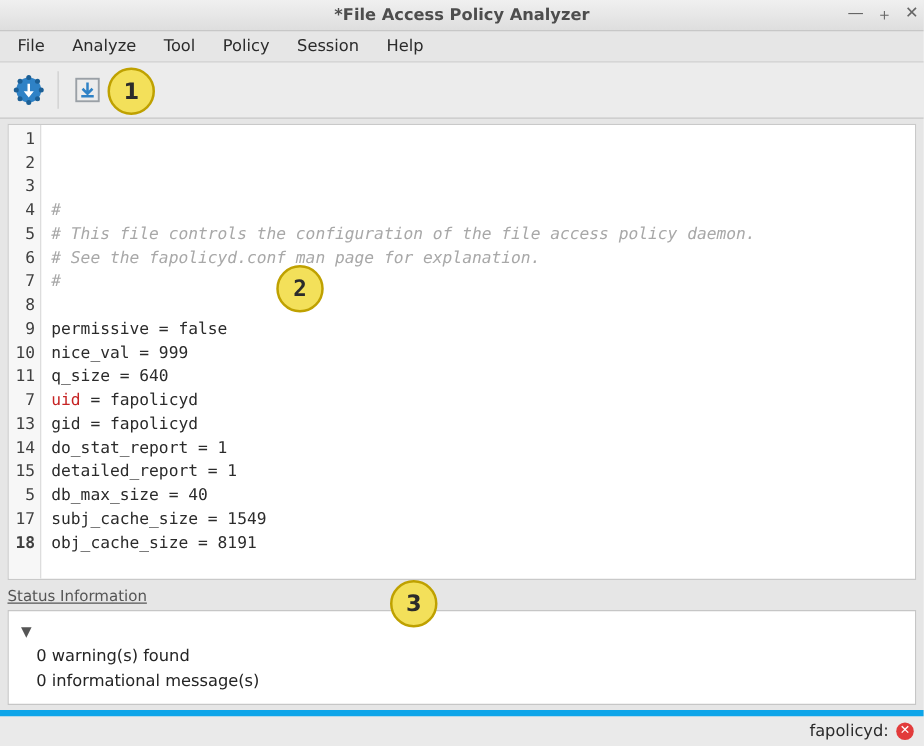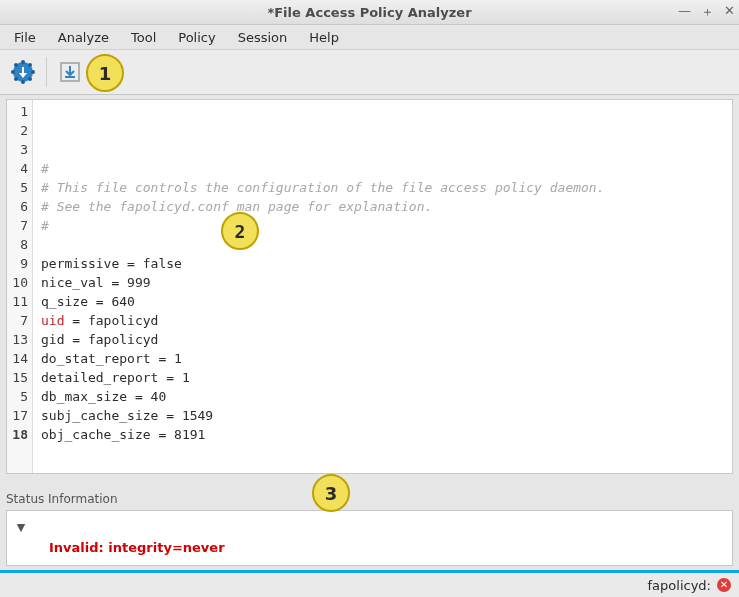--- a/index.html
+++ b/index.html
@@ -117,37 +117,38 @@
   .kw-err{color:#c62323;}
   .ln-bold{font-weight:bold;}
   
   .status-group{
     margin:0 6px 4px 6px;
     position:relative;
   }
   .status-label{
     font-size:12px;
     color:#555;
-    margin:14px 0 4px 0;
+    margin:2px 0 4px 0;
+    text-decoration:underline;
   }
   .status-box{
     border:1px solid #c6c6c6;
     background:#fff;
     padding:6px 6px 8px 6px;
     font-size:13px;
   }
   .tree-row{height:20px;display:flex;align-items:center;}
   .tree-arrow{width:16px;font-size:11px;color:#555;display:inline-block;text-align:center;}
   .tree-indent{width:20px;display:inline-block;}
   .txt-err{color:#d20000;font-weight:bold;}
   .txt-norm{color:#252525;}
   
   .statusbar{
     height:24px;
-    border-top:3px solid #0ea5e9;
+    border-top:5px solid #0ea5e9;
     background:#eaeaea;
     display:flex;
     align-items:center;
     justify-content:flex-end;
     padding:0 8px;
     gap:6px;
   }
   .status-dot{
     width:14px;height:14px;border-radius:50%;
     background:#e23b3b;color:#fff;
@@ -236,22 +237,25 @@
 
 <div class="status-group">
   <div class="status-label">Status Information</div>
   <div class="status-box" id="statusbox">
     <div class="callout" style="left:306px;top:-4px;">3</div>
   <div class="tree-row">
         <span class="tree-arrow">▼</span>
       </div>
       <div class="tree-row">
         <span class="tree-arrow"></span>
-        <span class="tree-indent"></span>
-        <span class="txt-err">Invalid: integrity=never</span>
+        <span class="txt-norm">0 warning(s) found</span>
+      </div>
+      <div class="tree-row">
+        <span class="tree-arrow"></span>
+        <span class="txt-norm">0 informational message(s)</span>
       </div>
     </div>
 </div>
 
 <div class="statusbar">
   <span>fapolicyd:</span>
   <span class="status-dot">✕</span>
 </div>
 
 </body></html>

